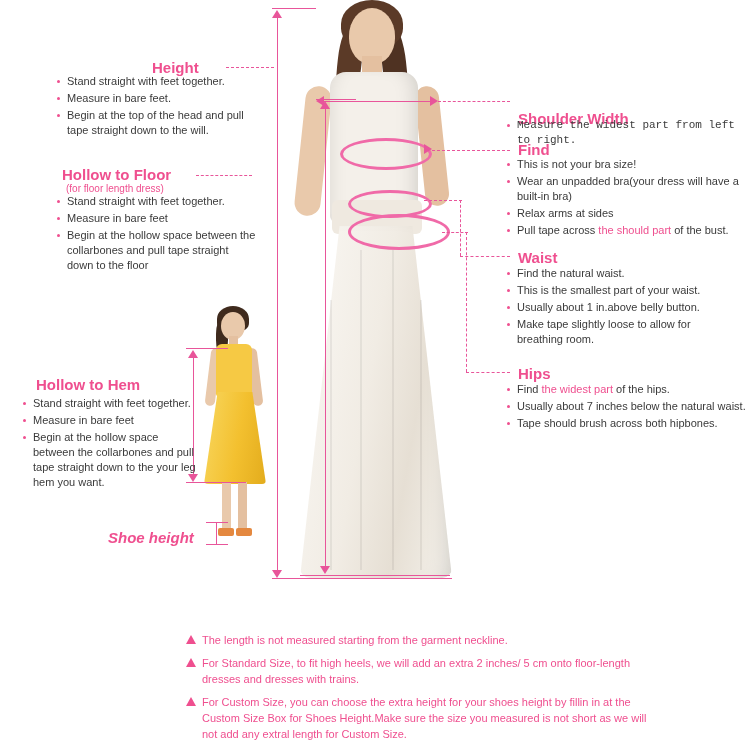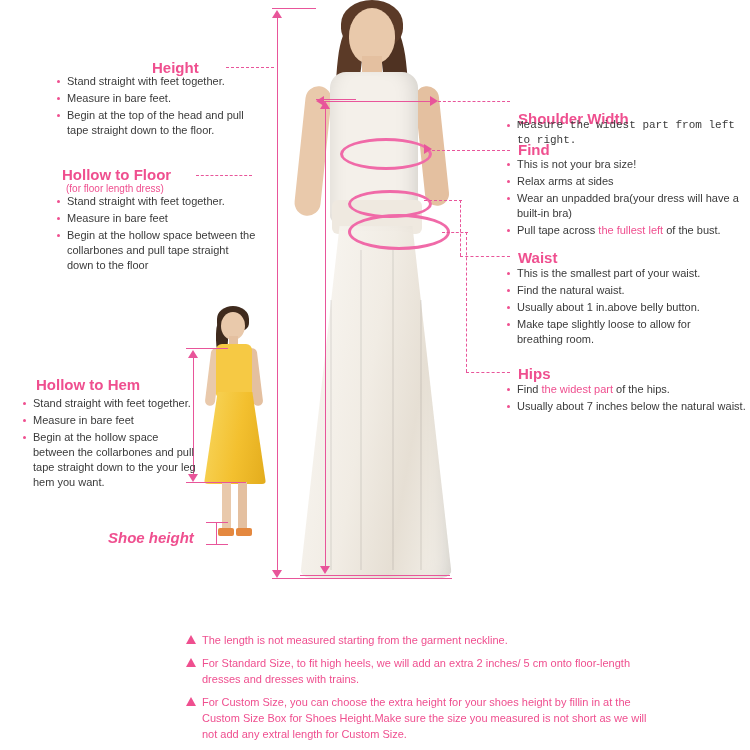--- a/index.html
+++ b/index.html
@@ -146,21 +146,21 @@
     <div class="arrow-up" style="left:272px;top:10px;"></div>
     <div class="vline" style="left:277px;top:14px;height:562px;"></div>
     <div class="arrow-down" style="left:272px;top:570px;"></div>
     <div class="hline" style="left:272px;top:578px;width:180px;"></div>
   </div>
   <div class="dash-h" style="left:226px;top:67px;width:48px;"></div>
   <div class="h-label" style="left:152px;top:59px;">Height</div>
   <div class="bullets" style="left:56px;top:74px;width:205px;">
     <div>Stand straight with feet together.</div>
     <div>Measure in bare feet.</div>
-    <div>Begin at the top of the head and pull tape straight down to the floor.</div>
+    <div>Begin at the top of the head and pull tape straight down to the will.</div>
   </div>
 
   <div>
     <div class="hline" style="left:316px;top:99px;width:40px;"></div>
     <div class="arrow-up" style="left:320px;top:101px;"></div>
     <div class="vline" style="left:325px;top:105px;height:466px;"></div>
     <div class="arrow-down" style="left:320px;top:566px;"></div>
     <div class="hline" style="left:300px;top:575px;width:150px;"></div>
   </div>
   <div class="dash-h" style="left:196px;top:175px;width:56px;"></div>
@@ -205,49 +205,50 @@
   </div>
 
   <div>
     <div class="band" style="left:340px;top:138px;width:86px;height:26px;"></div>
     <div class="arrow-right" style="left:424px;top:144px;"></div>
     <div class="dash-h" style="left:432px;top:150px;width:78px;"></div>
   </div>
   <div class="h-label" style="left:518px;top:141px;">Find</div>
   <div class="bullets" style="left:506px;top:157px;width:236px;">
     <div>This is not your bra size!</div>
+    <div>Wear an unpadded bra(your dress will have a built-in bra)</div>
     <div>Relax arms at sides</div>
-    <div>Wear an unpadded bra(your dress will have a built-in bra)</div>
-    <div><span>Pull tape across </span><span class="pink">the fullest left</span><span> of the bust.</span></div>
+    <div><span>Pull tape across </span><span class="pink">the should part</span><span> of the bust.</span></div>
   </div>
 
   <div>
     <div class="band" style="left:348px;top:190px;width:78px;height:22px;"></div>
     <div class="dash-v" style="left:460px;top:200px;height:56px;"></div>
     <div class="dash-h" style="left:424px;top:200px;width:38px;"></div>
     <div class="dash-h" style="left:460px;top:256px;width:50px;"></div>
   </div>
   <div class="h-label" style="left:518px;top:249px;">Waist</div>
   <div class="bullets" style="left:506px;top:266px;width:232px;">
+    <div>Find the natural waist.</div>
     <div>This is the smallest part of your waist.</div>
-    <div>Find the natural waist.</div>
     <div>Usually about 1 in.above belly button.</div>
     <div>Make tape slightly loose to allow for breathing room.</div>
   </div>
 
   <div>
     <div class="band" style="left:348px;top:214px;width:96px;height:30px;"></div>
     <div class="dash-v" style="left:466px;top:232px;height:140px;"></div>
     <div class="dash-h" style="left:442px;top:232px;width:26px;"></div>
     <div class="dash-h" style="left:466px;top:372px;width:44px;"></div>
   </div>
   <div class="h-label" style="left:518px;top:365px;">Hips</div>
   <div class="bullets" style="left:506px;top:382px;width:240px;">
     <div><span>Find </span><span class="pink">the widest part</span><span> of the hips.</span></div>
     <div>Usually about 7 inches below the natural waist.</div>
+    <div>Tape should brush across both hipbones.</div>
   </div>
 
   <div class="notes">
     <div class="row">The length is not measured starting from the garment neckline.</div>
     <div class="row">For Standard Size, to fit high heels, we will add an extra 2 inches/ 5  cm onto floor-length dresses and dresses with trains.</div>
     <div class="row">For Custom Size, you can choose the extra height for your shoes height by fillin in at the Custom Size Box for Shoes Height.Make sure the size you measured is not short as we will not add any extral length for Custom Size.</div>
   </div>
 
 </div>
 

